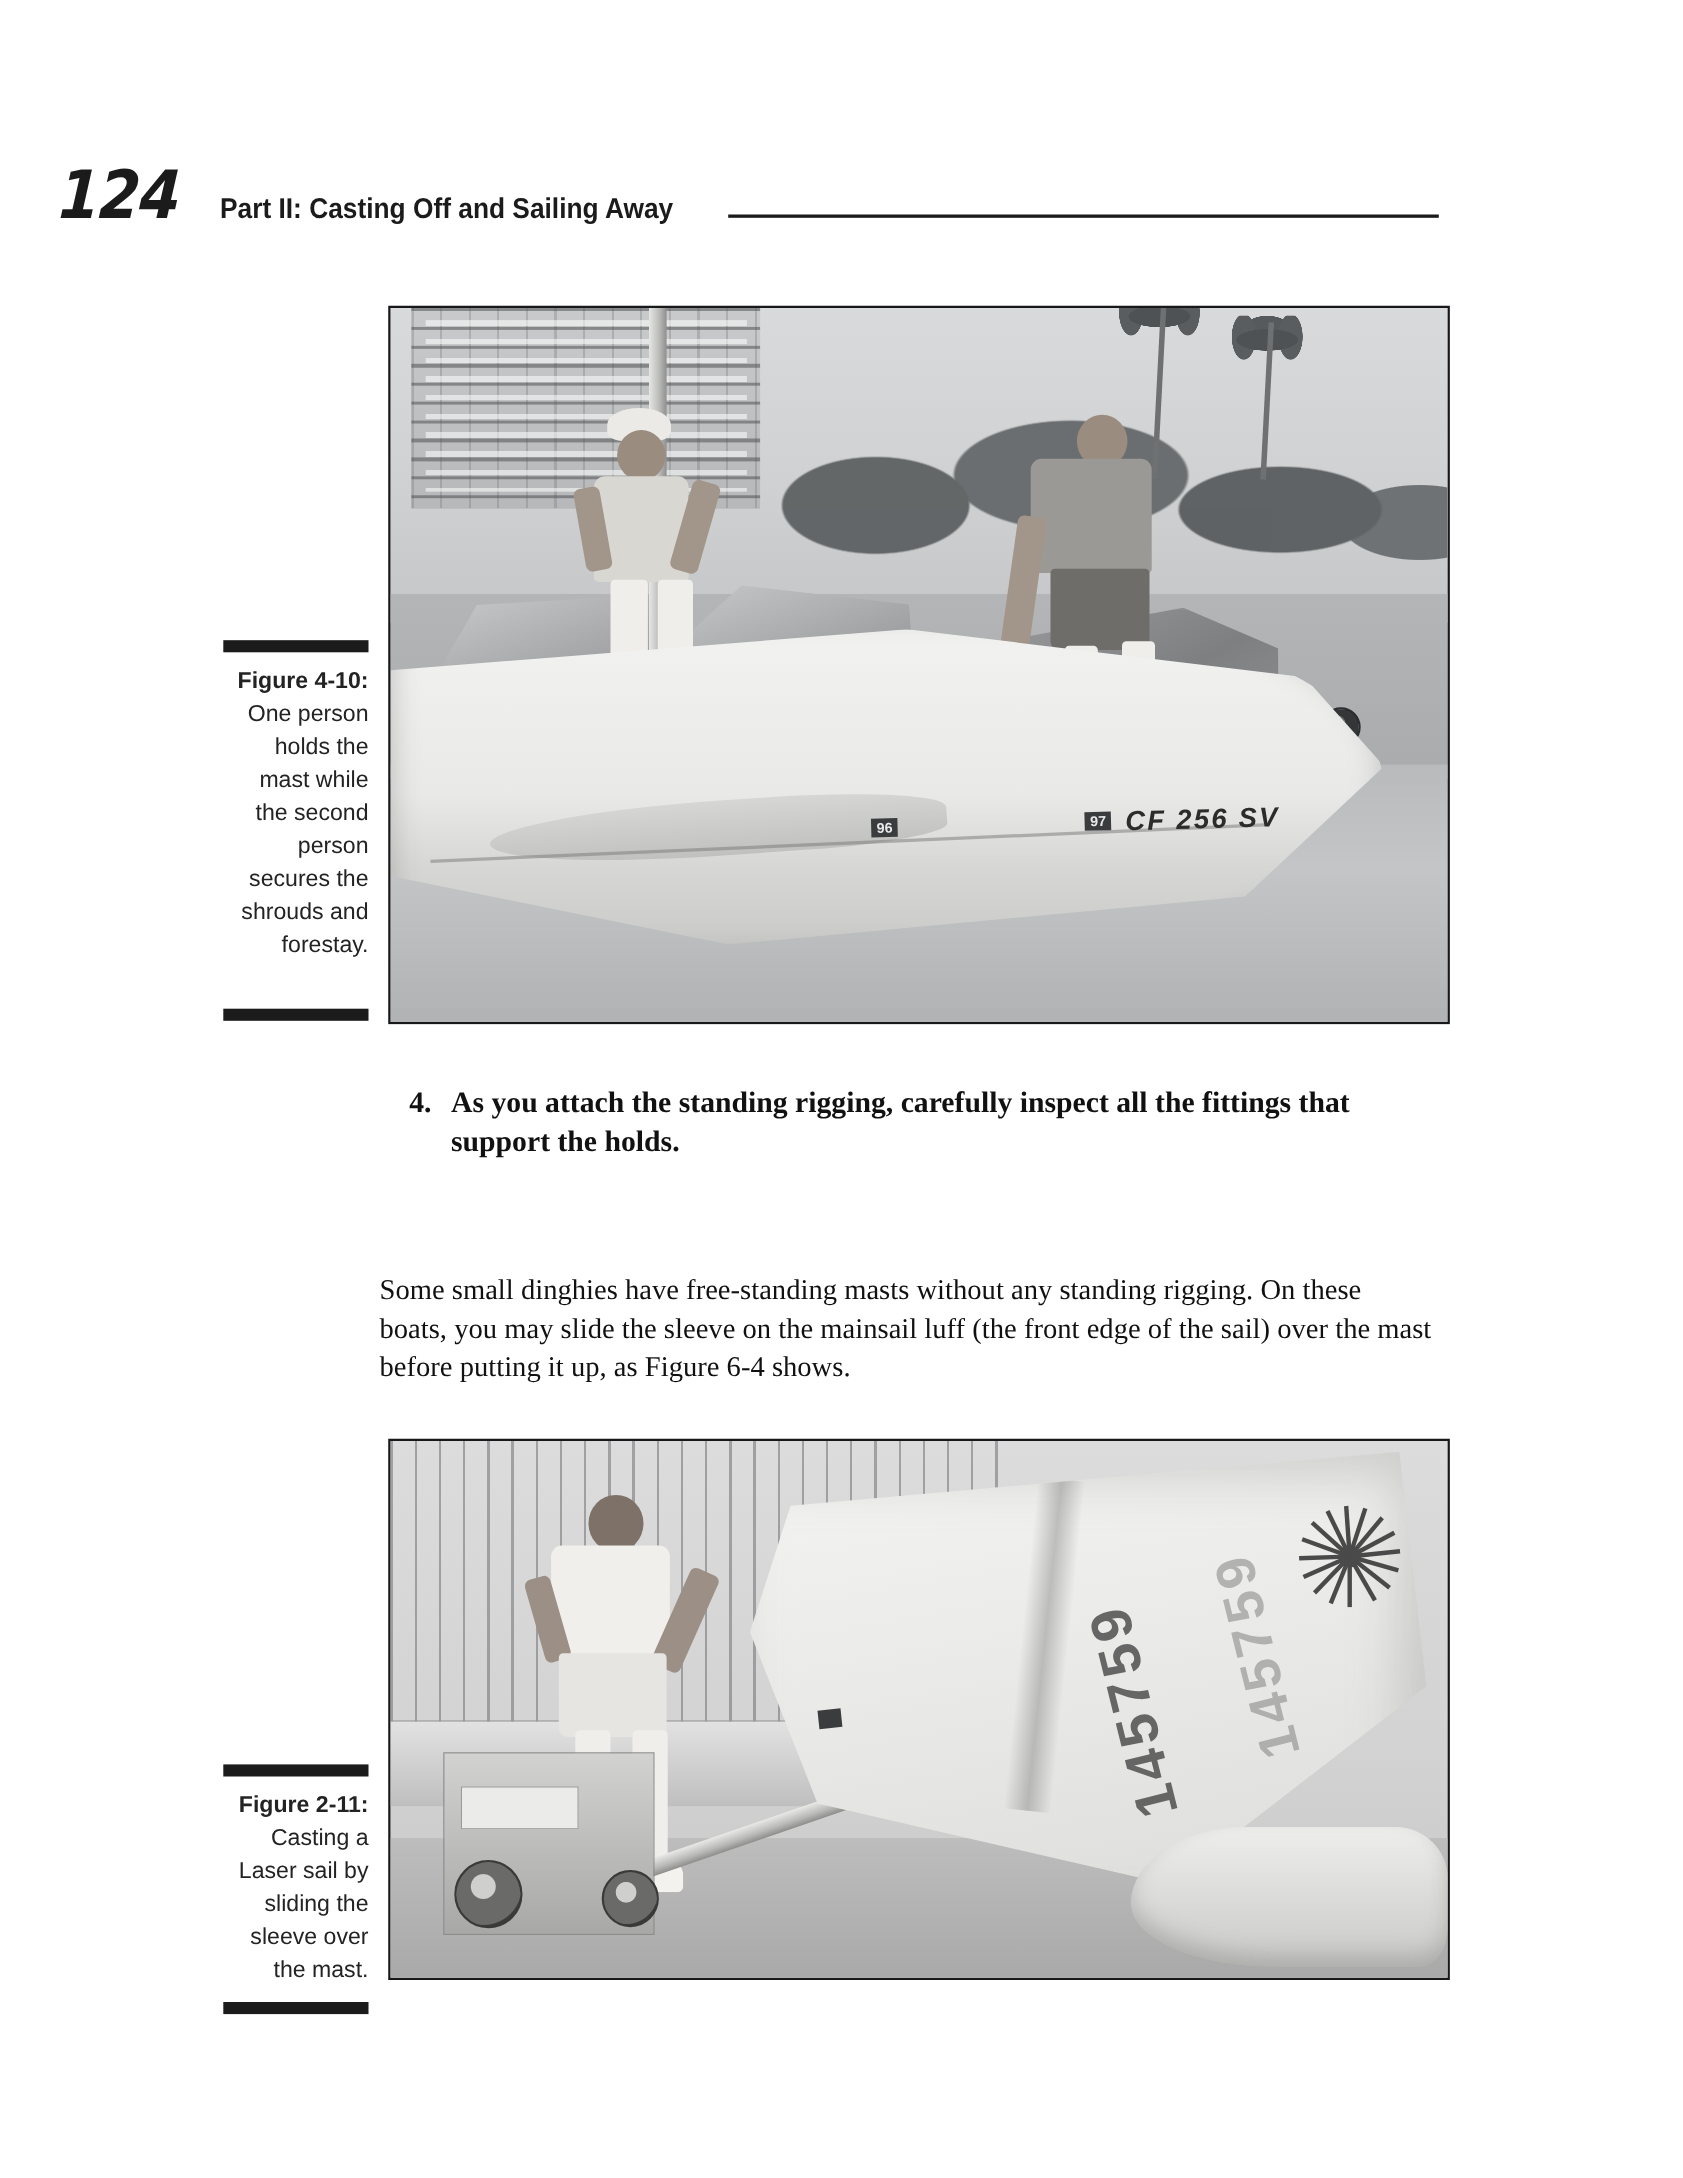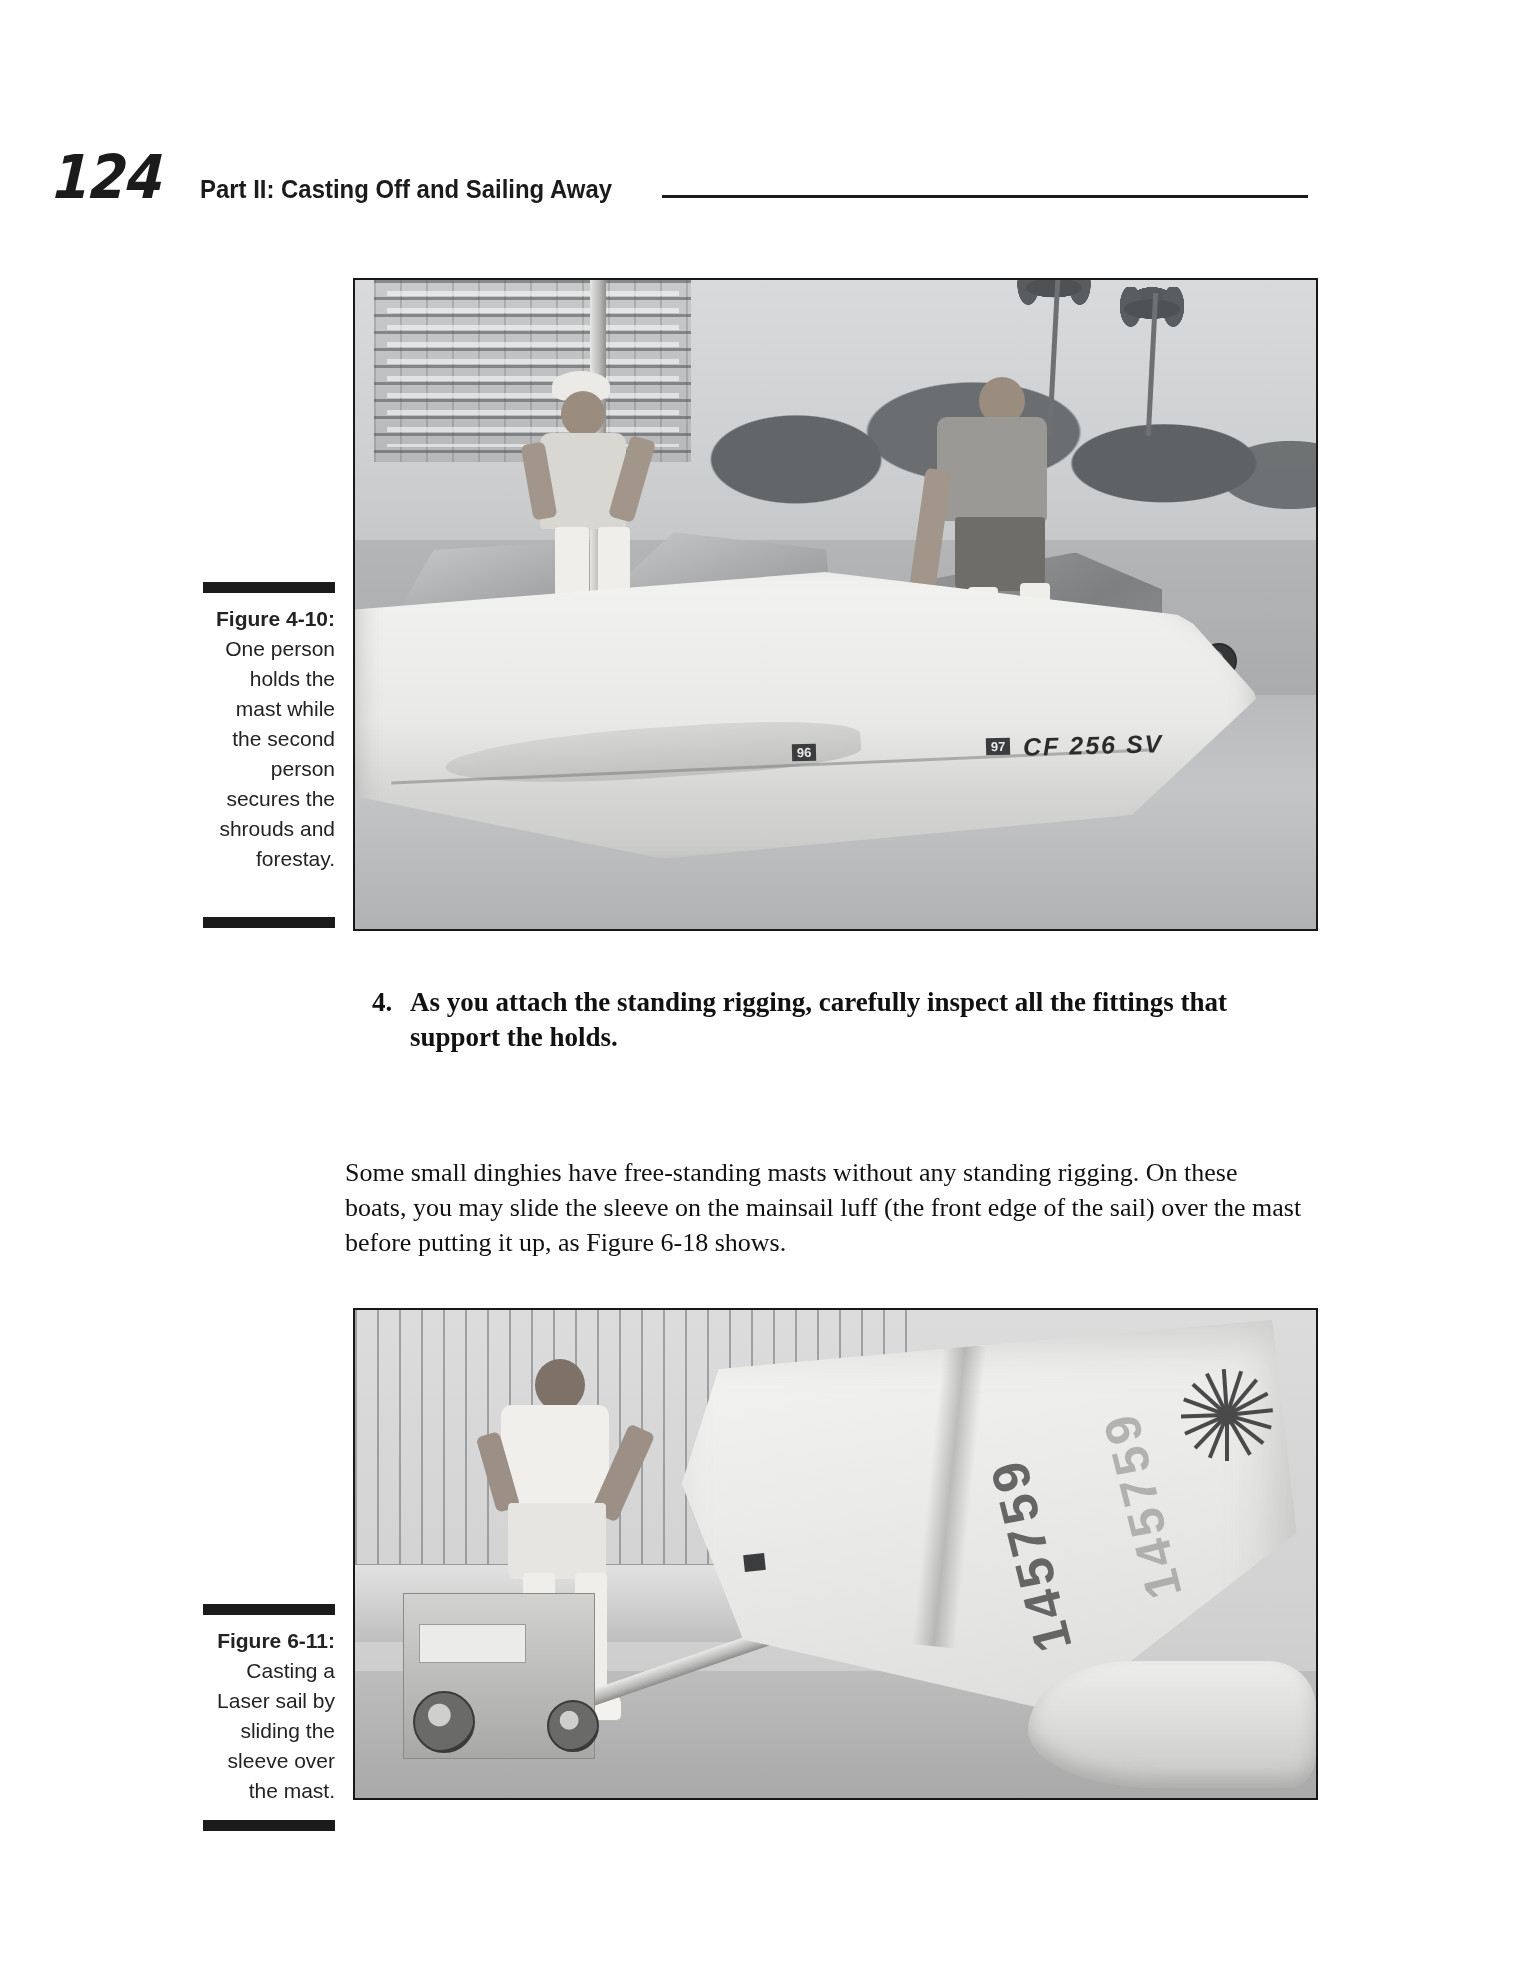--- a/index.html
+++ b/index.html
@@ -424,29 +424,29 @@
       <div class="reg" style="left:69.5%; top:69.5%;">CF 256  SV</div>
     </div>
   </div>
 
   <div class="step">
     <span class="num">4.</span>
     <span class="txt">As you attach the standing rigging, carefully inspect all the fittings that support the holds.</span>
   </div>
 
 
-  <div class="para">Some small dinghies have free-standing masts without any standing rigging. On these boats, you may slide the sleeve on the mainsail luff (the front edge of the sail) over the mast before putting it up, as Figure 6-18 shows.</div>
+  <div class="para">Some small dinghies have free-standing masts without any standing rigging. On these boats, you may slide the sleeve on the mainsail luff (the front edge of the sail) over the mast before putting it up, as Figure 6-4 shows.</div>
 
   <div class="figure">
 
     <div class="cap-bar" style="left:203px; top:1604px;"></div>
     <div class="cap-bar" style="left:203px; top:1820px;"></div>
 
     <div class="fig-caption" style="left:203px; top:1626px;">
-      <span class="cap-label">Figure 6-11:</span>
+      <span class="cap-label">Figure 2-11:</span>
       <span>Casting a Laser sail by sliding the sleeve over the mast.</span>
     </div>
 
     <div class="photo" id="photo2">
       <div class="sky2"></div>
       <div class="mastforest"></div>
       <div class="marina-hull"></div>
       <div class="dock"></div>
 
       <div class="person" style="left:13%; top:10%; width:16%; height:82%;">

